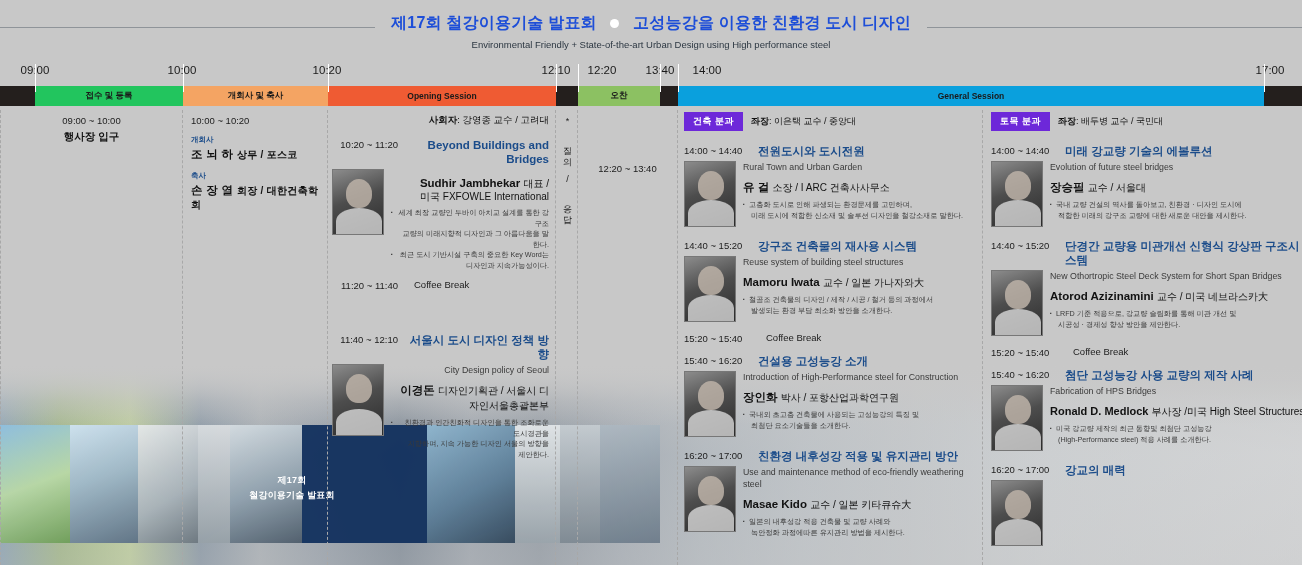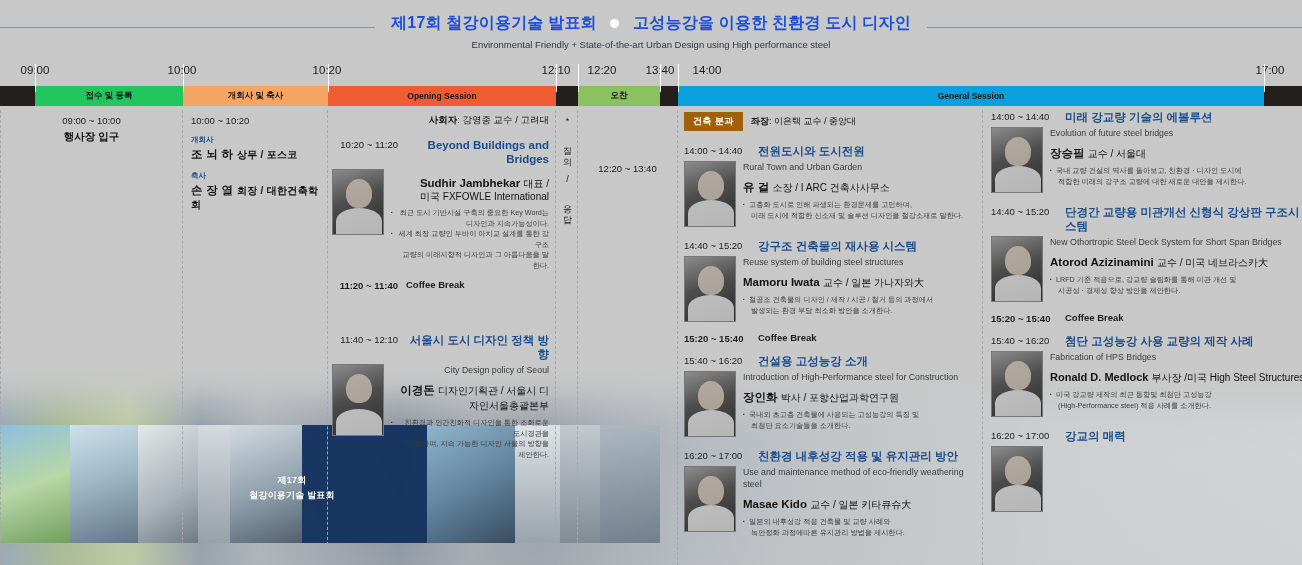--- a/index.html
+++ b/index.html
@@ -130,37 +130,37 @@
   }
   .itext { flex: 1 1 auto; min-width: 0; }
   .isub { font-size: 8.8px; color: #3a3a3a; line-height: 12px; }
   .ispk { font-size: 11.5px; font-weight: bold; color: #111; line-height: 15px; margin-top: 7px; white-space: nowrap; }
   .ispk .aff { font-weight: normal; font-size: 10px; }
   .ibullets { margin-top: 5px; }
   .bullet { font-size: 7.2px; color: #3a3a3a; line-height: 10.5px; padding-left: 6px; position: relative; }
   .bullet::before { content: "\25AA"; position: absolute; left: 0; top: -1px; font-size: 5px; color: #3a3a3a; }
   .bullet .cont { display: block; padding-left: 2px; }
 
-  .coffee { font-size: 9.5px; color: #1c1c1c; margin: 6px 0 10px 0; display: flex; gap: 8px; font-weight: bold; }
+  .coffee { font-size: 9.5px; color: #1c1c1c; margin: 6px 0 10px 0; display: flex; gap: 16px; }
   .coffee .cname { color: #1c1c1c; }
 
   
   .qa-vert {
     writing-mode: vertical-rl; text-orientation: upright;
     font-size: 9px; color: #1c1c1c; letter-spacing: 2px;
     margin: 6px auto 0 auto; width: 14px;
   }
 
   
   .lunch-time { font-size: 9.5px; color: #1c1c1c; text-align: center; padding-top: 5px; margin-top: 48px; }
 
   
   .track-head { display: flex; align-items: center; gap: 8px; padding: 2px 0 13px 0; }
   .track-badge {
-    background: #a16207; color: #ffffff; font-size: 9px; font-weight: bold;
+    background: #6d28d9; color: #ffffff; font-size: 9px; font-weight: bold;
     padding: 3px 9px; letter-spacing: 0.5px; white-space: nowrap;
   }
   .track-chair { font-size: 9px; color: #111; white-space: nowrap; }
   .track-chair b { font-weight: bold; }
 
   .pad-l { padding-left: 6px; }
   .pad-l2 { padding-left: 8px; }
 </style>
 </head>
 <body>
@@ -263,26 +263,26 @@
         <div class="ibody">
           <div class="portrait"></div>
           <div class="itext">
             <div class="ispk">
               <span>Sudhir Jambhekar</span>
               <span class="aff">대표 /</span>
             </div>
             <div class="isub" style="font-size:10px;color:#111">미국 FXFOWLE International</div>
             <div class="ibullets">
               <div class="bullet">
+                <span>세계 최장 교량인 두바이 아치교 설계를 통한 강구조</span>
+                <span class="cont">교량의 미래지향적 디자인과 그 아름다움을 말한다.</span>
+              </div>
+              <div class="bullet">
                 <span>최근 도시 기반시설 구축의 중요한  Key Word는</span>
                 <span class="cont">디자인과 지속가능성이다.</span>
-              </div>
-              <div class="bullet">
-                <span>세계 최장 교량인 두바이 아치교 설계를 통한 강구조</span>
-                <span class="cont">교량의 미래지향적 디자인과 그 아름다움을 말한다.</span>
               </div>
             </div>
           </div>
         </div>
       </div>
 
       <div class="coffee">
         <span class="itime">11:20 ~ 11:40</span>
         <span class="cname">Coffee Break</span>
       </div>
@@ -425,20 +425,26 @@
             </div>
           </div>
         </div>
       </div>
 
     </div>
   </div>
 
   <div class="col c-civil">
     <div class="pad-l2">
+      <div class="track-head">
+        <span class="track-badge">토목 분과</span>
+        <span class="track-chair">
+          <b>좌장</b><span>: 배두병 교수 / 국민대</span>
+        </span>
+      </div>
 
       <div class="item">
         <div class="item-head">
           <span class="itime">14:00 ~ 14:40</span>
           <span class="ititle">미래 강교량 기술의 에볼루션</span>
         </div>
         <div class="ibody">
           <div class="portrait"></div>
           <div class="itext">
             <div class="isub">Evolution of future steel bridges</div>

